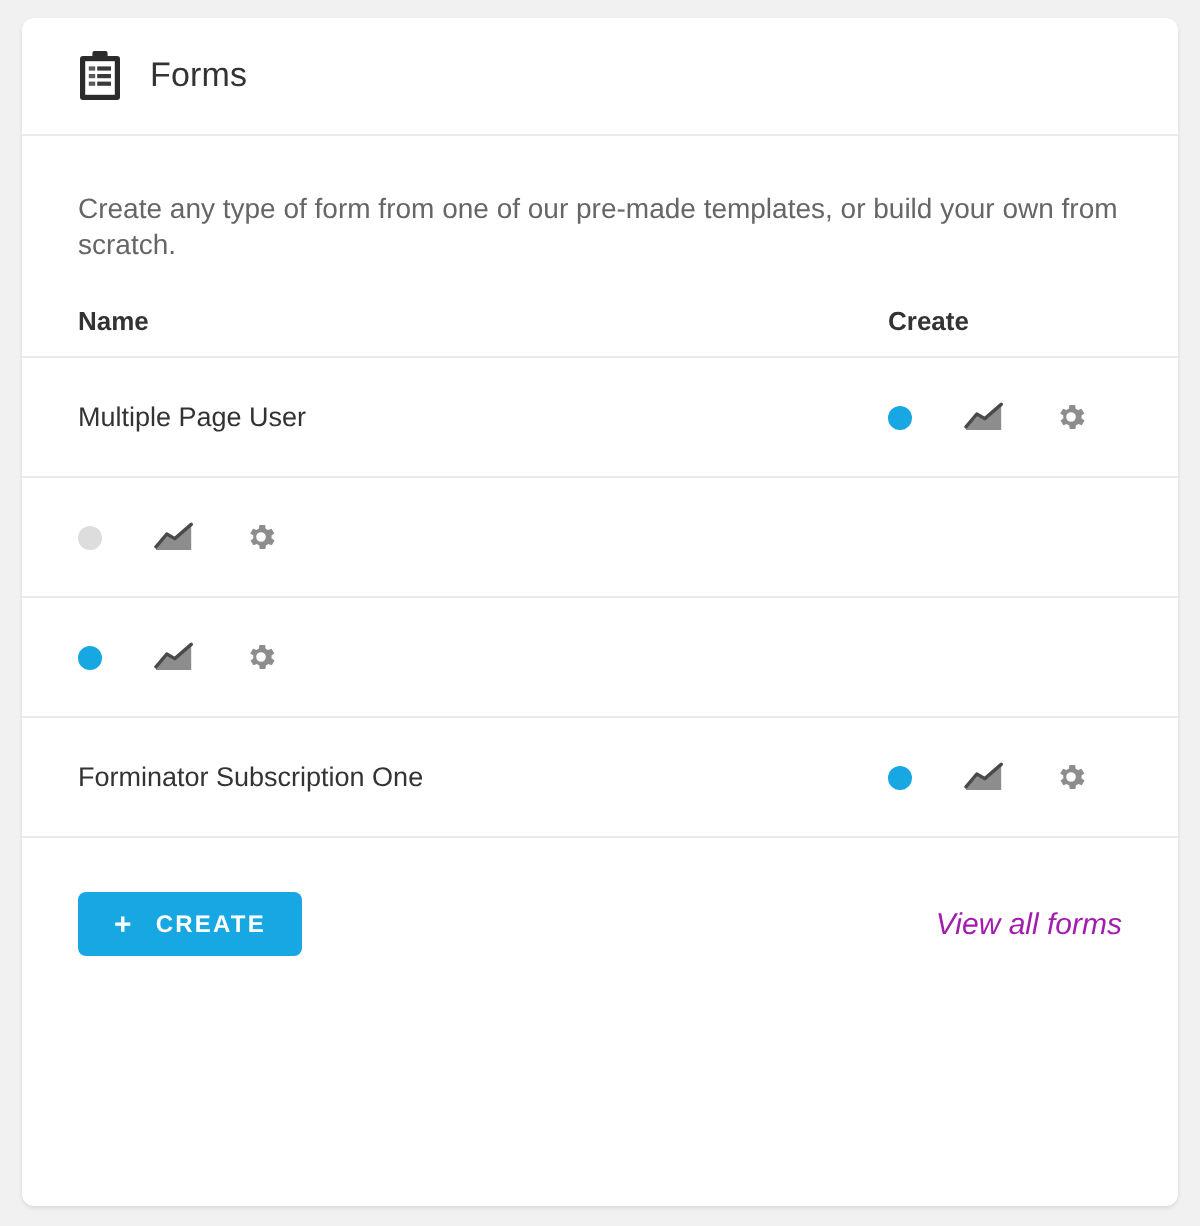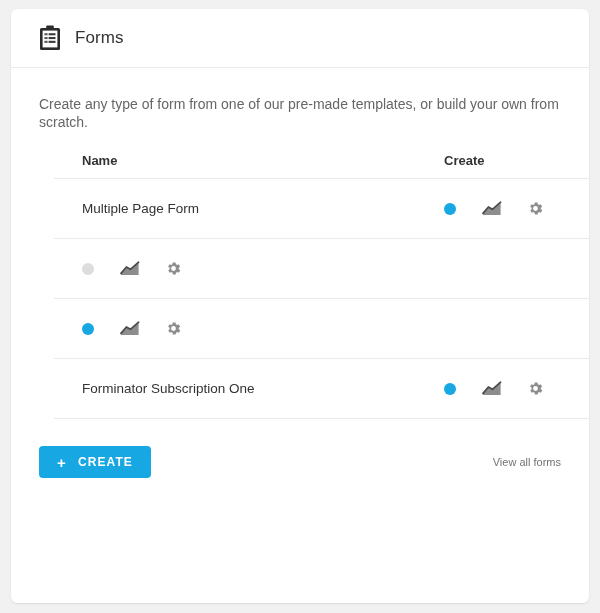--- a/index.html
+++ b/index.html
@@ -56,21 +56,20 @@
     padding: 27px 28px 0 28px;
     font-size: 14px;
     line-height: 18px;
     color: #666666;
     max-width: 520px;
   }
 
   
   .table {
     margin-top: 22px;
-    margin-left: 43px;
   }
   .thead {
     display: flex;
     align-items: center;
     padding: 0 28px 10px 28px;
     border-bottom: 1px solid #eaeaea;
   }
   .th-name {
     flex: 1 1 auto;
     font-size: 13px;
@@ -151,24 +150,25 @@
     cursor: pointer;
   }
   .plus-icon {
     display: inline-block;
     margin-right: 11px;
     font-size: 15px;
     font-weight: bold;
     line-height: 1;
   }
   .view-all {
-    font-size: 11px;
-    color: #737373;
+    font-size: 15px;
+    color: #a21caf;
     text-decoration: none;
     cursor: pointer;
+    font-style: italic;
   }
 </style>
 </head>
 <body>
 
 <div class="card">
 
   <div class="card-header">
     <svg class="header-icon" viewBox="0 0 22 26">
       <rect x="1" y="3" width="20" height="22" rx="1.5" fill="#2b2b2b"></rect>
@@ -186,21 +186,21 @@
 
   <div class="desc">Create any type of form from one of our pre-made templates, or build your own from scratch.</div>
 
   <div class="table">
     <div class="thead">
       <div class="th-name">Name</div>
       <div class="th-status">Create</div>
     </div>
     <div id="rows">
         <div class="trow">
-          <div class="td-name">Multiple Page Form</div>
+          <div class="td-name">Multiple Page User</div>
           <div class="td-actions">
             <span class="icon-slot slot-dot">
               <span class="status-dot on"></span>
             </span>
             <span class="icon-slot slot-chart">
               <svg class="chart-icon" width="20" height="16" viewBox="0 0 20 16">
                 <path d="M1 14 L1 12.2 L6.4 6.0 L10.4 8.3 L18.6 1.2 L18.6 14 Z" fill="#8d8d8d"></path>
                 <path d="M1 12.4 L6.4 6.0 L10.4 8.3 L18.6 1.2" fill="none" stroke="#4a4a4a" stroke-width="1.7" stroke-linejoin="round" stroke-linecap="round"></path>
               </svg>
             </span>

